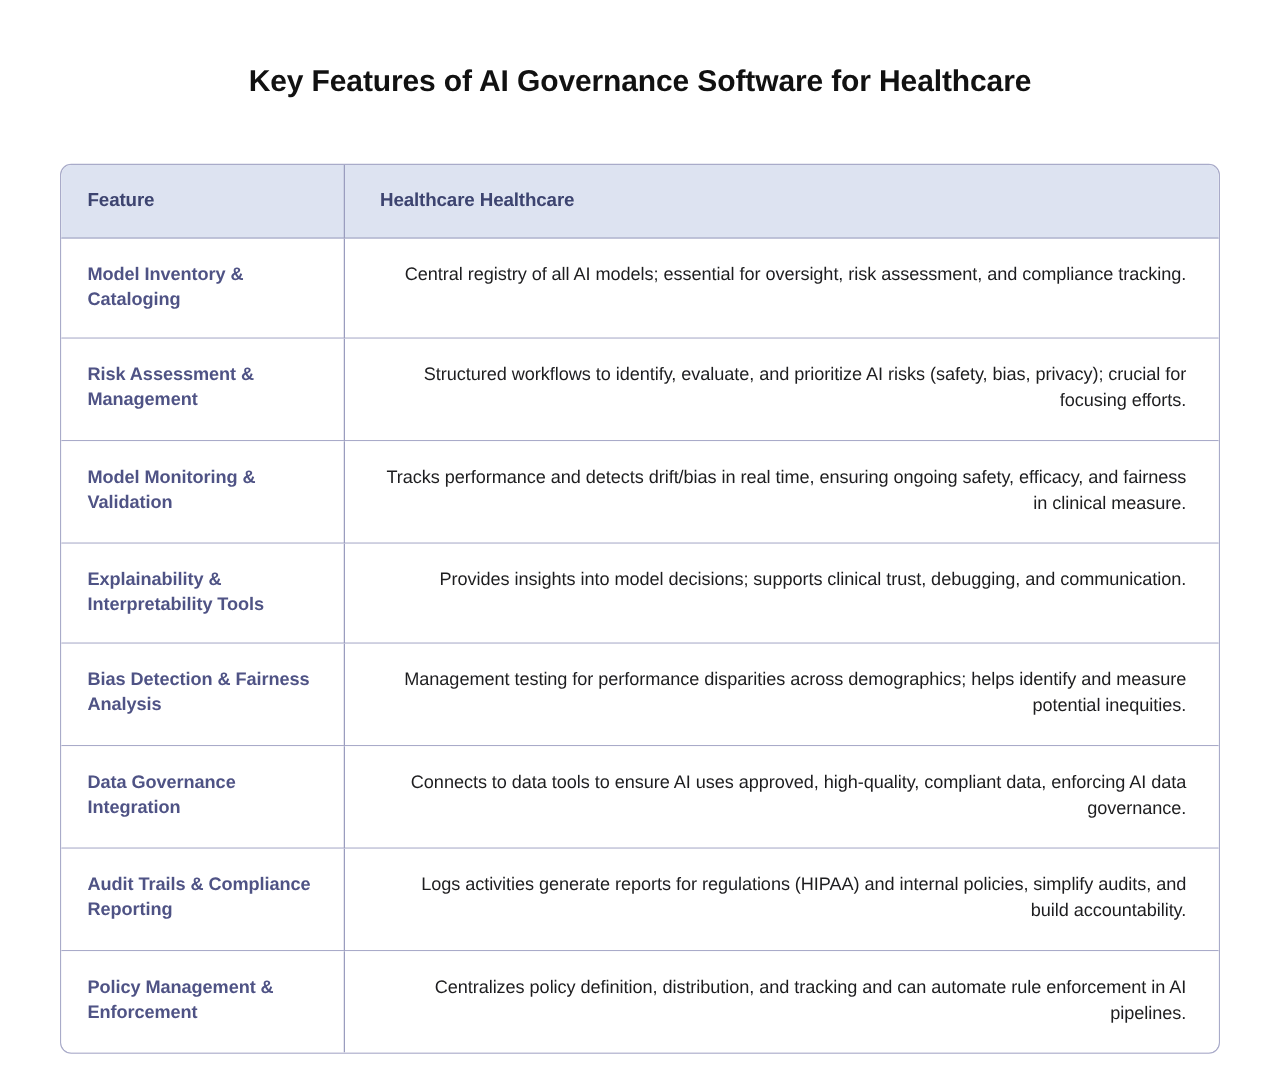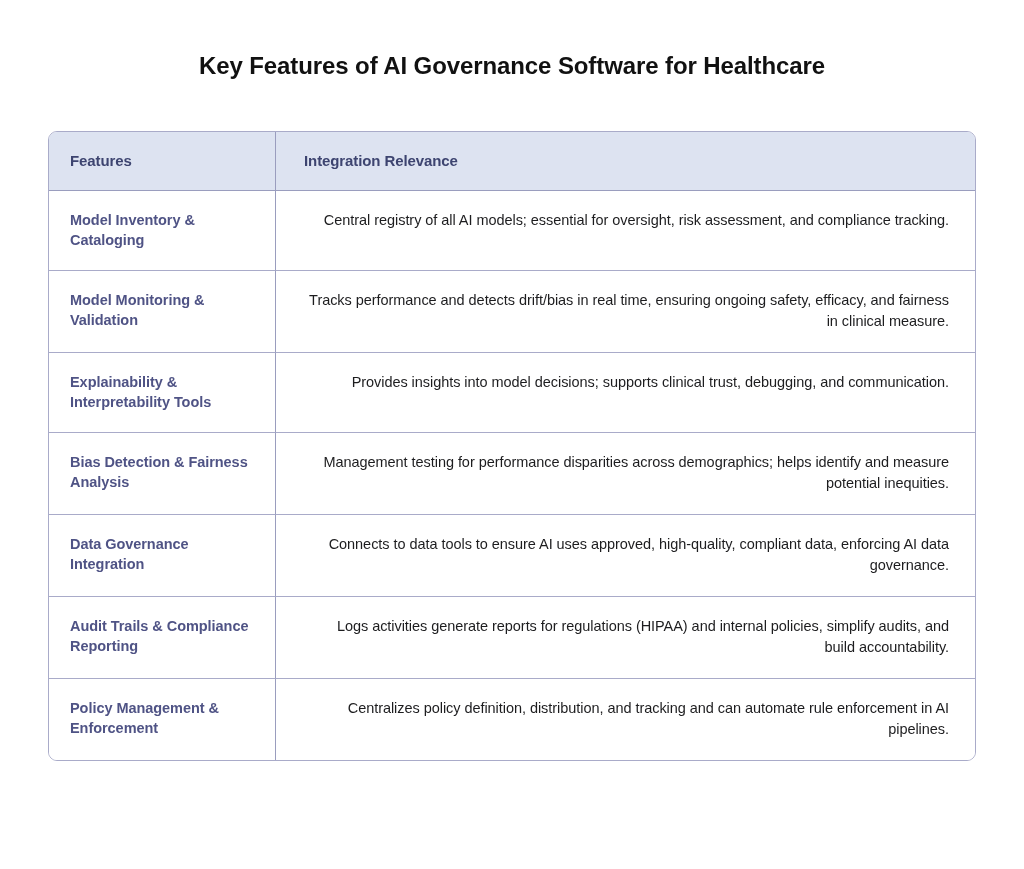--- a/index.html
+++ b/index.html
@@ -113,28 +113,32 @@
   <div class="page-title">Key Features of AI Governance Software for Healthcare</div>
 
   <div class="table-wrap">
     <table class="feature-table">
       <colgroup>
         <col class="col-feature">
         <col class="col-relevance">
       </colgroup>
       <thead>
         <tr>
-          <th class="th-feature">Features</th>
-          <th class="th-relevance">Integration Relevance</th>
+          <th class="th-feature">Feature</th>
+          <th class="th-relevance">Healthcare Healthcare</th>
         </tr>
       </thead>
       <tbody id="table-body">
           <tr>
             <td class="cell-feature">Model Inventory &amp; Cataloging</td>
             <td class="cell-relevance">Central registry of all AI models; essential for oversight, risk assessment, and compliance tracking.</td>
+          </tr>
+          <tr>
+            <td class="cell-feature">Risk Assessment &amp; Management</td>
+            <td class="cell-relevance">Structured workflows to identify, evaluate, and prioritize AI risks (safety, bias, privacy); crucial for focusing efforts.</td>
           </tr>
           <tr>
             <td class="cell-feature">Model Monitoring &amp; Validation</td>
             <td class="cell-relevance">Tracks performance and detects drift/bias in real time, ensuring ongoing safety, efficacy, and fairness in clinical measure.</td>
           </tr>
           <tr>
             <td class="cell-feature">Explainability &amp; Interpretability Tools</td>
             <td class="cell-relevance">Provides insights into model decisions; supports clinical trust, debugging, and communication.</td>
           </tr>
           <tr>

